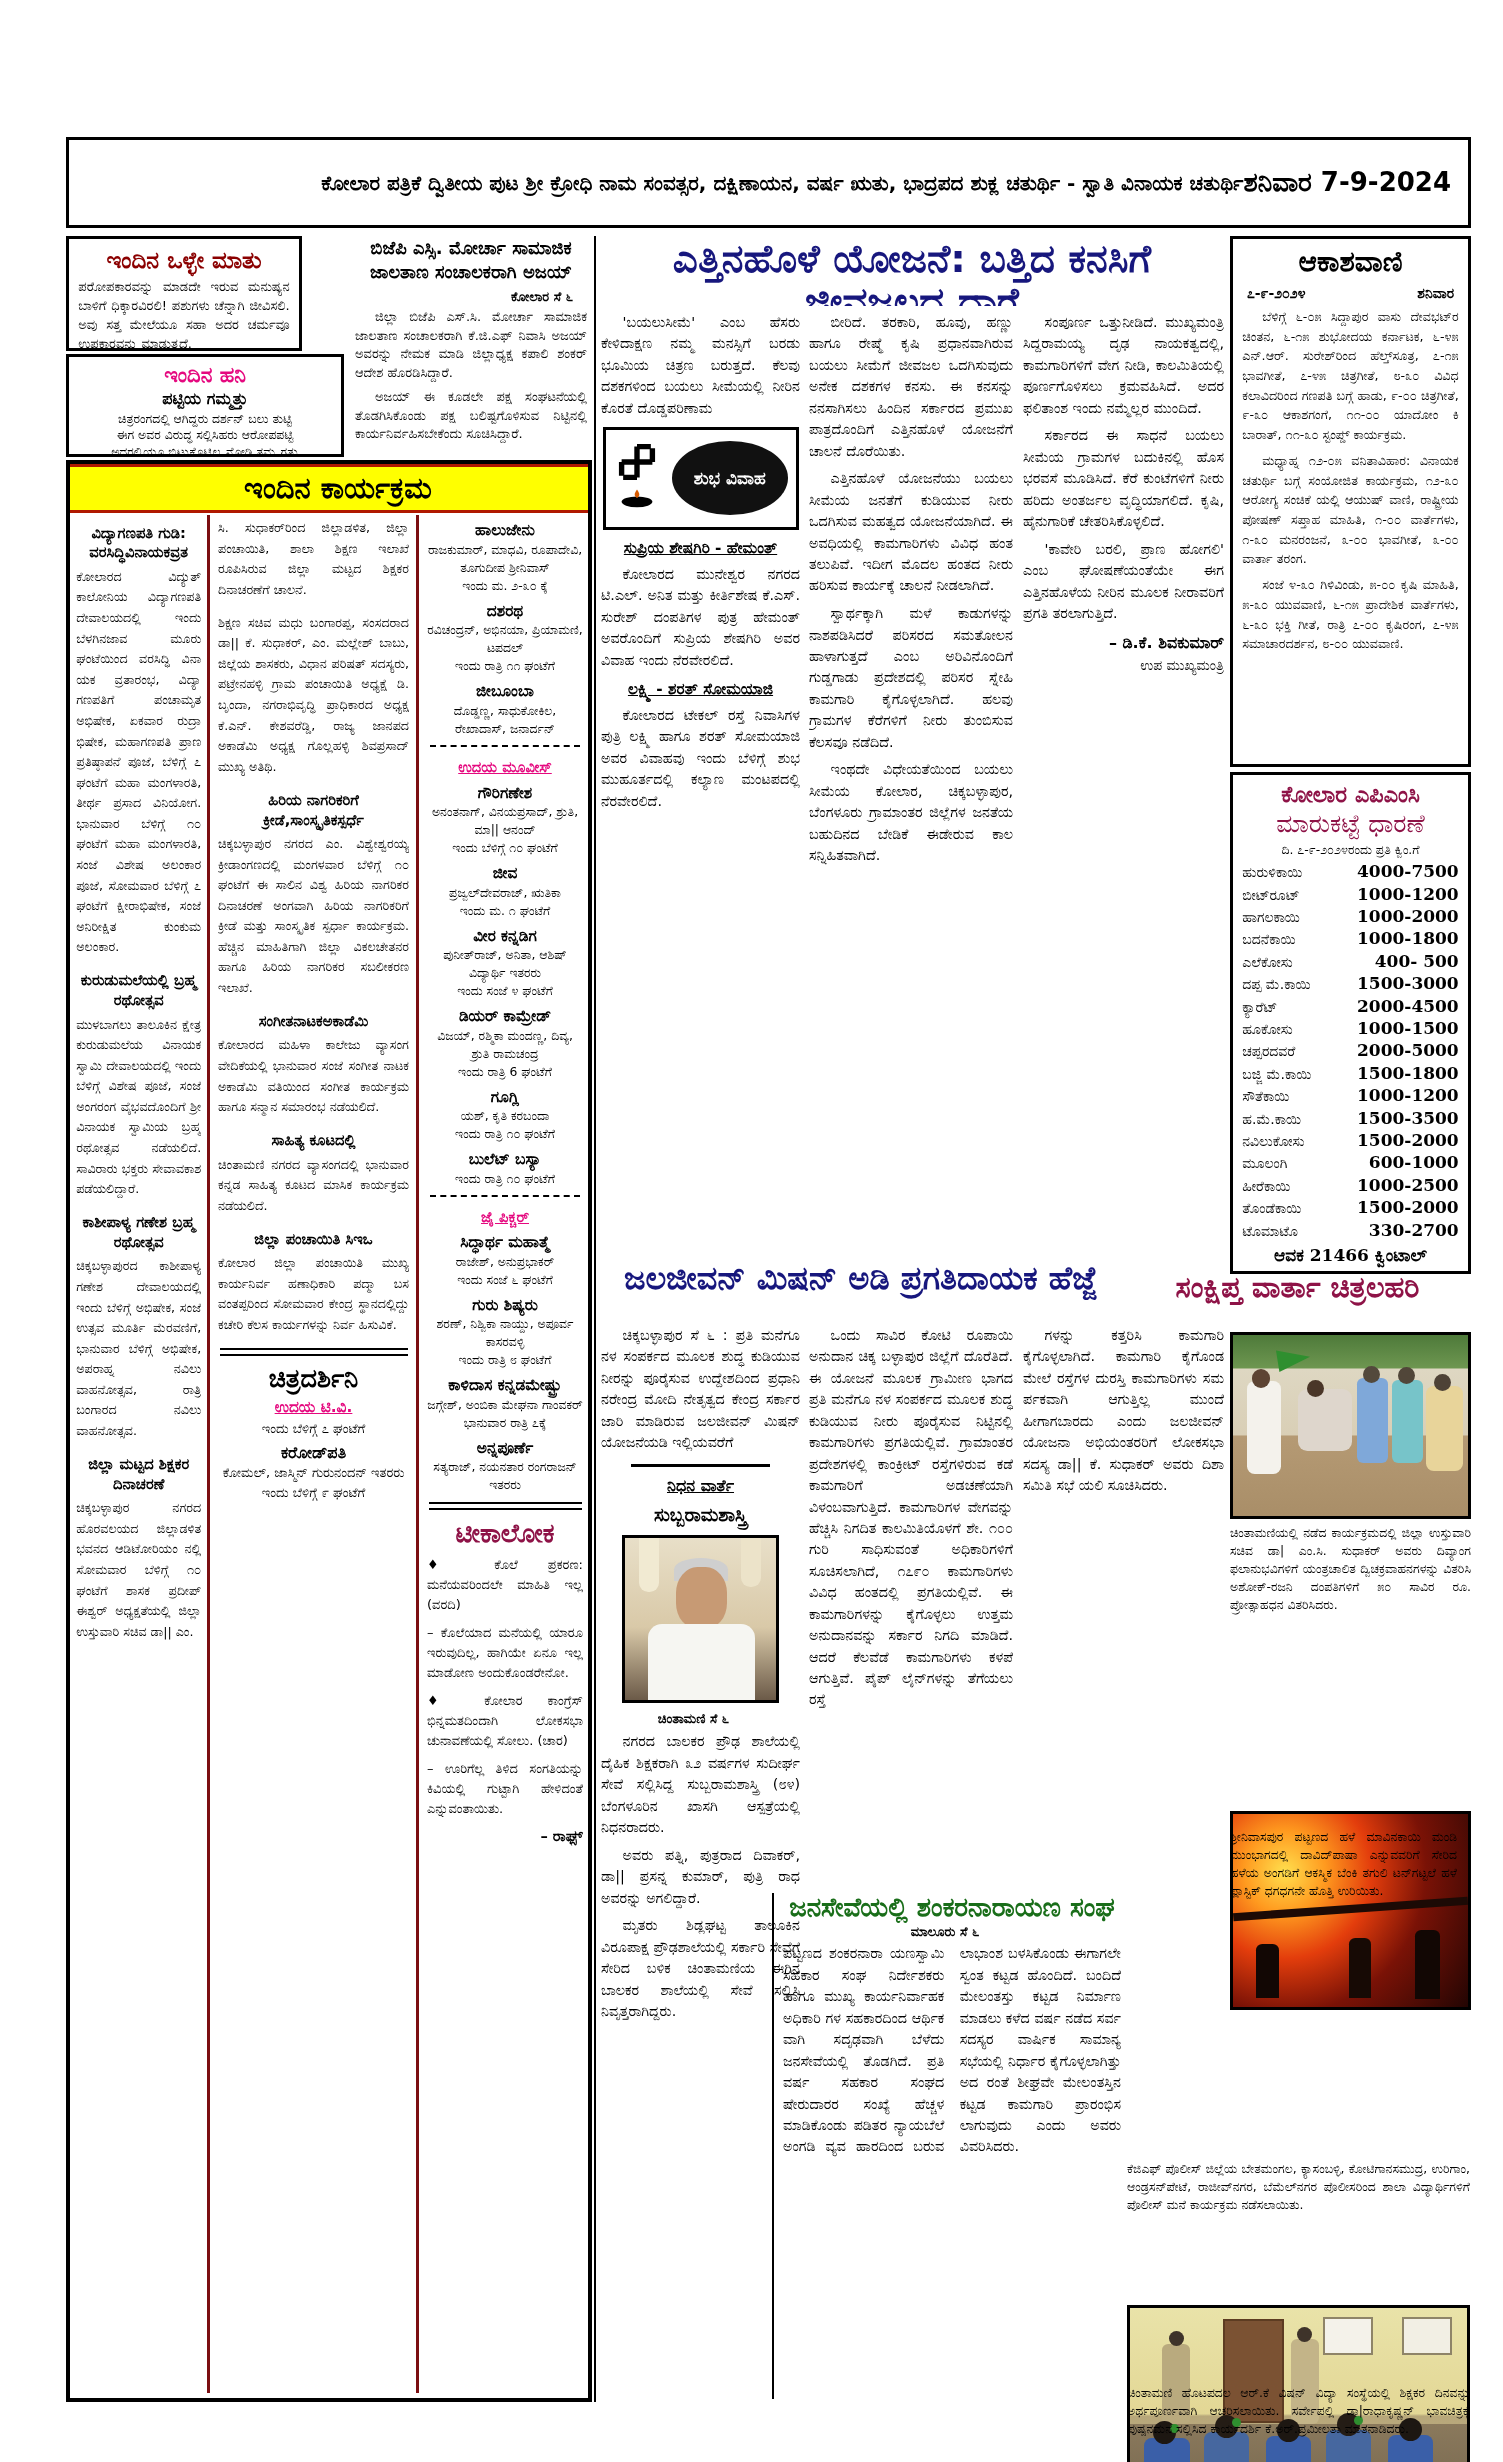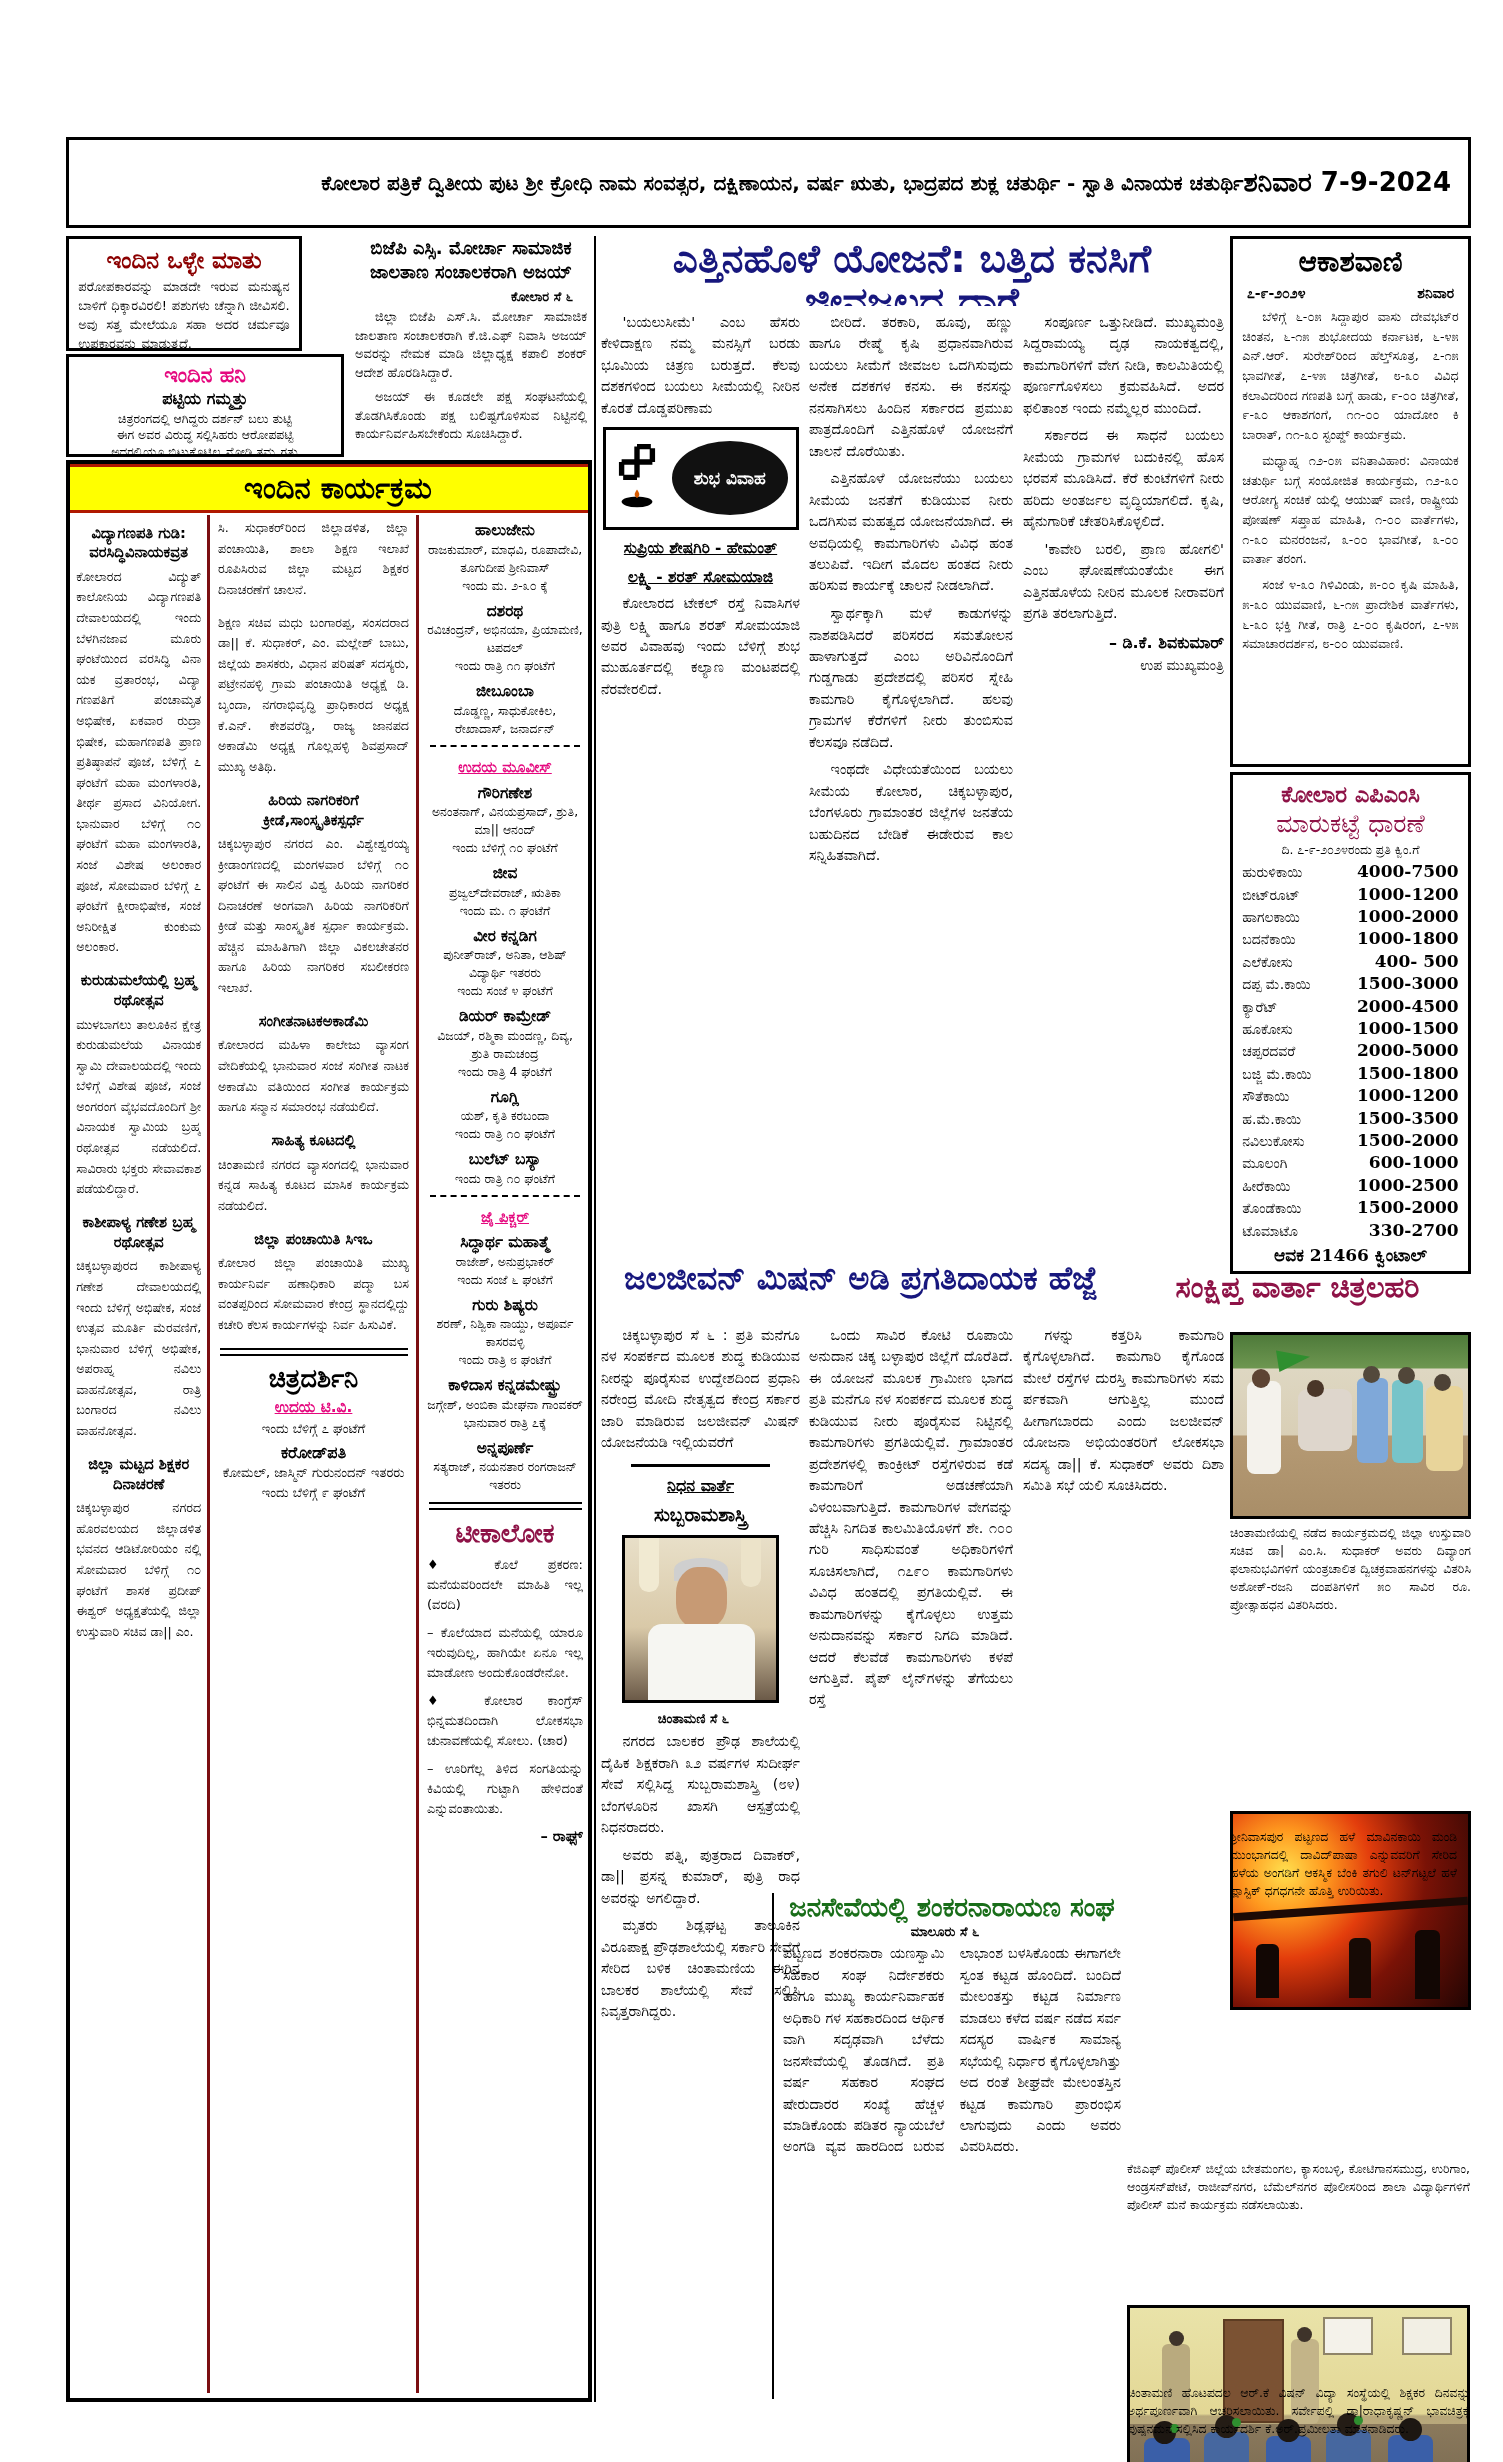--- a/index.html
+++ b/index.html
@@ -240,21 +240,21 @@
 
         <div class="film-entry k-film">
           <div class="film-title">ವೀರ ಕನ್ನಡಿಗ</div>
           <div class="film-cast">ಪುನೀತ್‌ರಾಜ್, ಅನಿತಾ, ಆಶಿಷ್ ವಿದ್ಯಾರ್ಥಿ ಇತರರು</div>
           <div class="film-time">ಇಂದು ಸಂಜೆ ೪ ಘಂಟೆಗೆ</div>
         </div>
 
         <div class="film-entry k-film">
           <div class="film-title">ಡಿಯರ್ ಕಾಮ್ರೇಡ್</div>
           <div class="film-cast">ವಿಜಯ್, ರಶ್ಮಿಕಾ ಮಂದಣ್ಣ, ದಿವ್ಯ, ಶ್ರುತಿ ರಾಮಚಂದ್ರ</div>
-          <div class="film-time">ಇಂದು ರಾತ್ರಿ 4 ಘಂಟೆಗೆ</div>
+          <div class="film-time">ಇಂದು ರಾತ್ರಿ 6 ಘಂಟೆಗೆ</div>
         </div>
 
         <div class="film-entry k-film">
           <div class="film-title">ಗೂಗ್ಲಿ</div>
           <div class="film-cast">ಯಶ್, ಕೃತಿ ಕರಬಂದಾ</div>
           <div class="film-time">ಇಂದು ರಾತ್ರಿ ೧೦ ಘಂಟೆಗೆ</div>
         </div>
 
         <div class="film-entry k-film">
           <div class="film-title">ಬುಲೆಟ್ ಬಸ್ಯಾ</div>
@@ -322,20 +322,21 @@
       <svg width="36" height="20" viewBox="0 0 46 26">
         <ellipse cx="23" cy="18" rx="20" ry="7" fill="#000"></ellipse>
         <path d="M23 2 C27 8 27 10 23 13 C19 10 19 8 23 2 Z" fill="#d85b00"></path>
       </svg>
     </div>
     <div class="wed-oval">
       <span>ಶುಭ ವಿವಾಹ</span>
     </div>
   </div>
   <div class="couple">ಸುಪ್ರಿಯ ಶೇಷಗಿರಿ - ಹೇಮಂತ್</div>
+  <p>ಕೋಲಾರದ ಮುನೇಶ್ವರ ನಗರದ ಟಿ.ಎಲ್. ಅನಿತ ಮತ್ತು ಕೀರ್ತಿಶೇಷ ಕೆ.ಎಸ್. ಸುರೇಶ್ ದಂಪತಿಗಳ ಪುತ್ರ ಹೇಮಂತ್ ಅವರೊಂದಿಗೆ ಸುಪ್ರಿಯ ಶೇಷಗಿರಿ ಅವರ ವಿವಾಹ ಇಂದು ನೆರವೇರಲಿದೆ.</p>
   <div class="couple">ಲಕ್ಷ್ಮಿ - ಶರತ್ ಸೋಮಯಾಜಿ</div>
   <p>ಕೋಲಾರದ ಟೇಕಲ್ ರಸ್ತೆ ನಿವಾಸಿಗಳ ಪುತ್ರಿ ಲಕ್ಷ್ಮಿ ಹಾಗೂ ಶರತ್ ಸೋಮಯಾಜಿ ಅವರ ವಿವಾಹವು ಇಂದು ಬೆಳಿಗ್ಗೆ ಶುಭ ಮುಹೂರ್ತದಲ್ಲಿ ಕಲ್ಯಾಣ ಮಂಟಪದಲ್ಲಿ ನೆರವೇರಲಿದೆ.</p>
 </div>
 
 <div class="abs news-col" style="left:809px;top:312px;width:204px;height:931px;">
 
 <p>ಬೀರಿದೆ. ತರಕಾರಿ, ಹೂವು, ಹಣ್ಣು ಹಾಗೂ ರೇಷ್ಮೆ ಕೃಷಿ ಪ್ರಧಾನವಾಗಿರುವ ಬಯಲು ಸೀಮೆಗೆ ಜೀವಜಲ ಒದಗಿಸುವುದು ಅನೇಕ ದಶಕಗಳ ಕನಸು. ಈ ಕನಸನ್ನು ನನಸಾಗಿಸಲು ಹಿಂದಿನ ಸರ್ಕಾರದ ಪ್ರಮುಖ ಪಾತ್ರದೊಂದಿಗೆ ಎತ್ತಿನಹೊಳೆ ಯೋಜನೆಗೆ ಚಾಲನೆ ದೊರೆಯಿತು.</p>
     <p>ಎತ್ತಿನಹೊಳೆ ಯೋಜನೆಯು ಬಯಲು ಸೀಮೆಯ ಜನತೆಗೆ ಕುಡಿಯುವ ನೀರು ಒದಗಿಸುವ ಮಹತ್ವದ ಯೋಜನೆಯಾಗಿದೆ. ಈ ಅವಧಿಯಲ್ಲಿ ಕಾಮಗಾರಿಗಳು ವಿವಿಧ ಹಂತ ತಲುಪಿವೆ. ಇದೀಗ ಮೊದಲ ಹಂತದ ನೀರು ಹರಿಸುವ ಕಾರ್ಯಕ್ಕೆ ಚಾಲನೆ ನೀಡಲಾಗಿದೆ.</p>
     <p>ಸ್ವಾರ್ಥಕ್ಕಾಗಿ ಮಳೆ ಕಾಡುಗಳನ್ನು ನಾಶಪಡಿಸಿದರೆ ಪರಿಸರದ ಸಮತೋಲನ ಹಾಳಾಗುತ್ತದೆ ಎಂಬ ಅರಿವಿನೊಂದಿಗೆ ಗುಡ್ಡಗಾಡು ಪ್ರದೇಶದಲ್ಲಿ ಪರಿಸರ ಸ್ನೇಹಿ ಕಾಮಗಾರಿ ಕೈಗೊಳ್ಳಲಾಗಿದೆ. ಹಲವು ಗ್ರಾಮಗಳ ಕೆರೆಗಳಿಗೆ ನೀರು ತುಂಬಿಸುವ ಕೆಲಸವೂ ನಡೆದಿದೆ.</p>
     <p>ಇಂಥದೇ ವಿಧೇಯತೆಯಿಂದ ಬಯಲು ಸೀಮೆಯ ಕೋಲಾರ, ಚಿಕ್ಕಬಳ್ಳಾಪುರ, ಬೆಂಗಳೂರು ಗ್ರಾಮಾಂತರ ಜಿಲ್ಲೆಗಳ ಜನತೆಯ ಬಹುದಿನದ ಬೇಡಿಕೆ ಈಡೇರುವ ಕಾಲ ಸನ್ನಿಹಿತವಾಗಿದೆ.</p>

